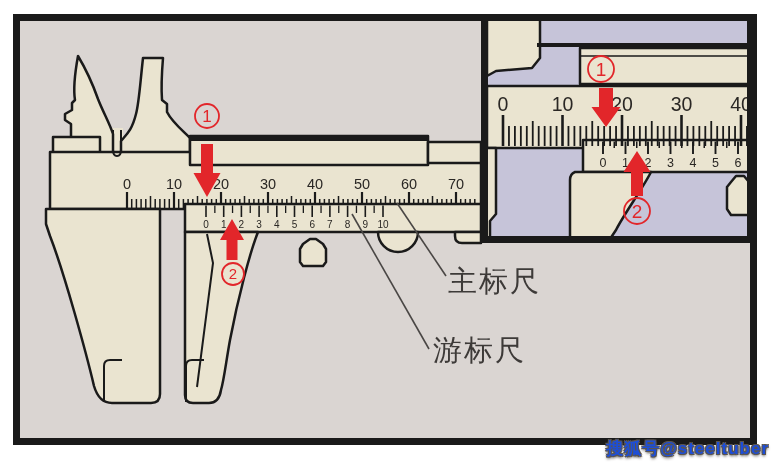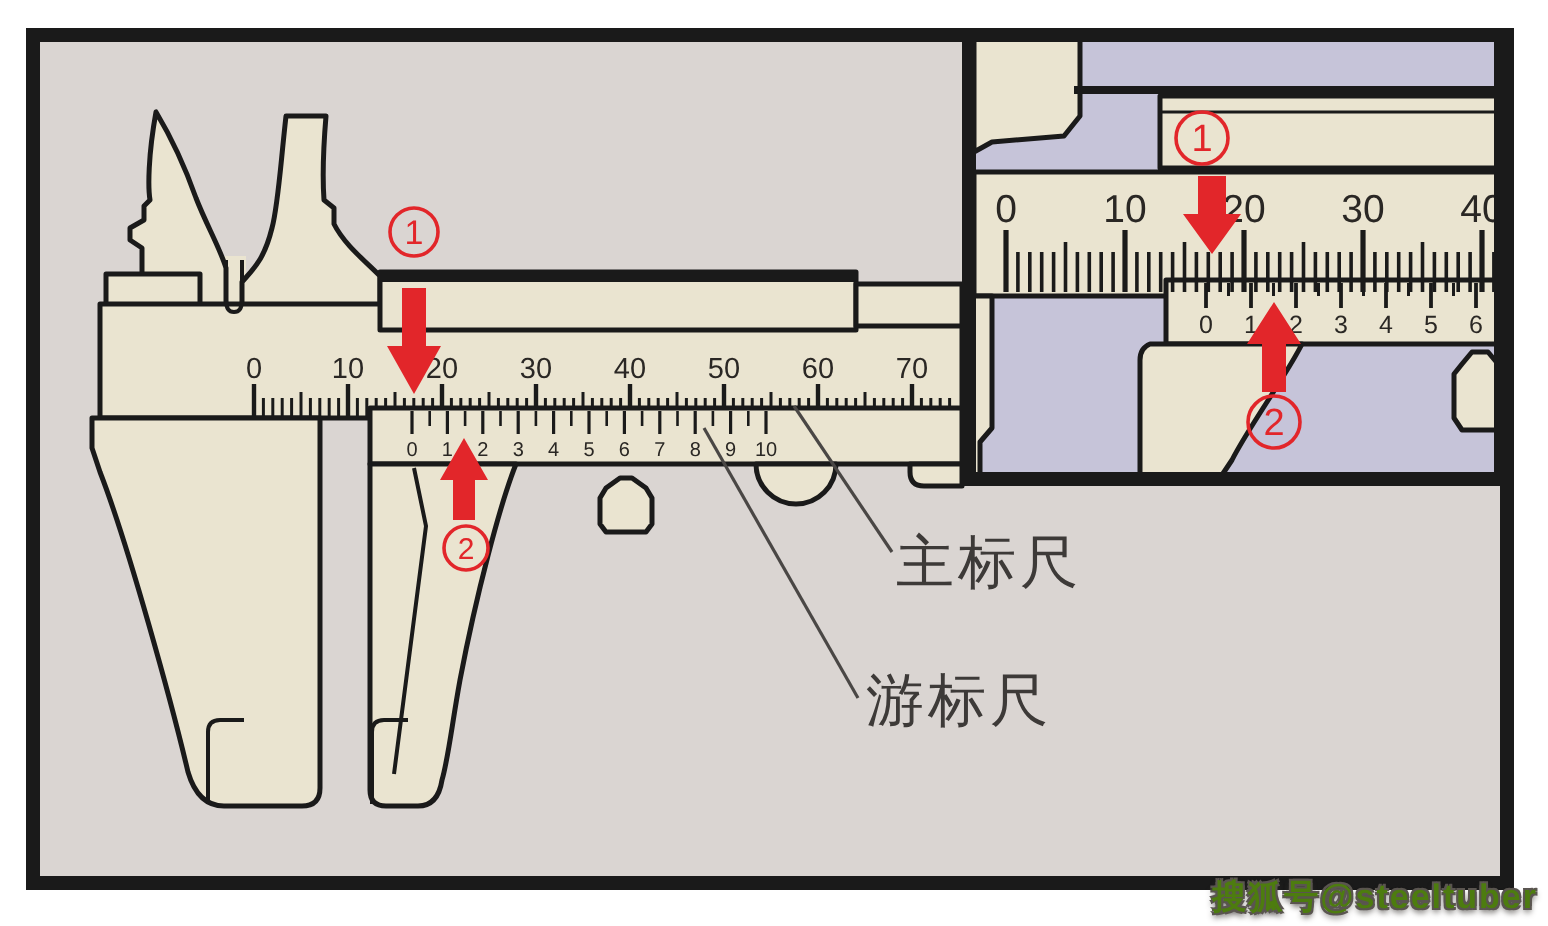--- a/index.html
+++ b/index.html
@@ -14,21 +14,21 @@
   .panel{fill:var(--panel-bg);stroke:var(--outline);stroke-width:7;}
   .inset-border{fill:none;stroke:var(--outline);stroke-width:7;}
   .edge{stroke:var(--outline);fill:none;}
   .detail{stroke:var(--outline);stroke-width:2;fill:none;}
   .leader{stroke:#4a4745;stroke-width:1.6;fill:none;}
   .cjk-label{fill:var(--label);font-size:29px;letter-spacing:2px;}
   .red-shape{fill:var(--red);stroke:none;}
   .red-ring{fill:none;stroke:var(--red);stroke-width:1.8;}
   .red-digit{fill:var(--red);text-anchor:middle;}
   .watermark{position:absolute;right:5px;bottom:3px;font-size:17px;font-weight:bold;
-    color:#4d7c0f;letter-spacing:1px;
+    color:#1d4ed8;letter-spacing:1px;
     text-shadow:1px 1px 0 #5a5550,-1px -1px 0 #5a5550,1px -1px 0 #5a5550,-1px 1px 0 #5a5550,0 2px 3px #403c38;}
 </style>
 </head>
 <body>
 
 <div class="stage">
   <svg id="cal-svg" width="774" height="463" viewBox="0 0 774 463">
     <defs>
       <clipPath id="insetClip">
           <rect x="481" y="14" width="270" height="226"></rect>

